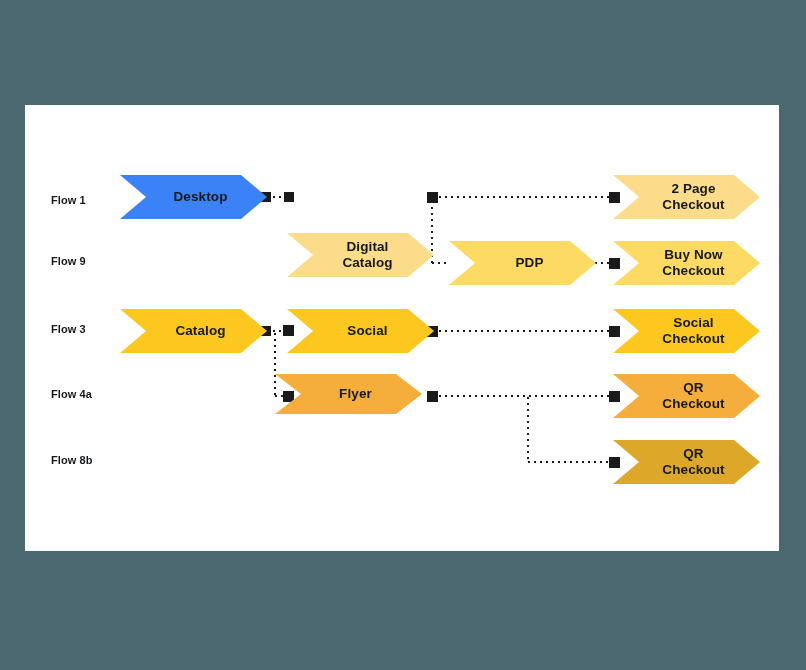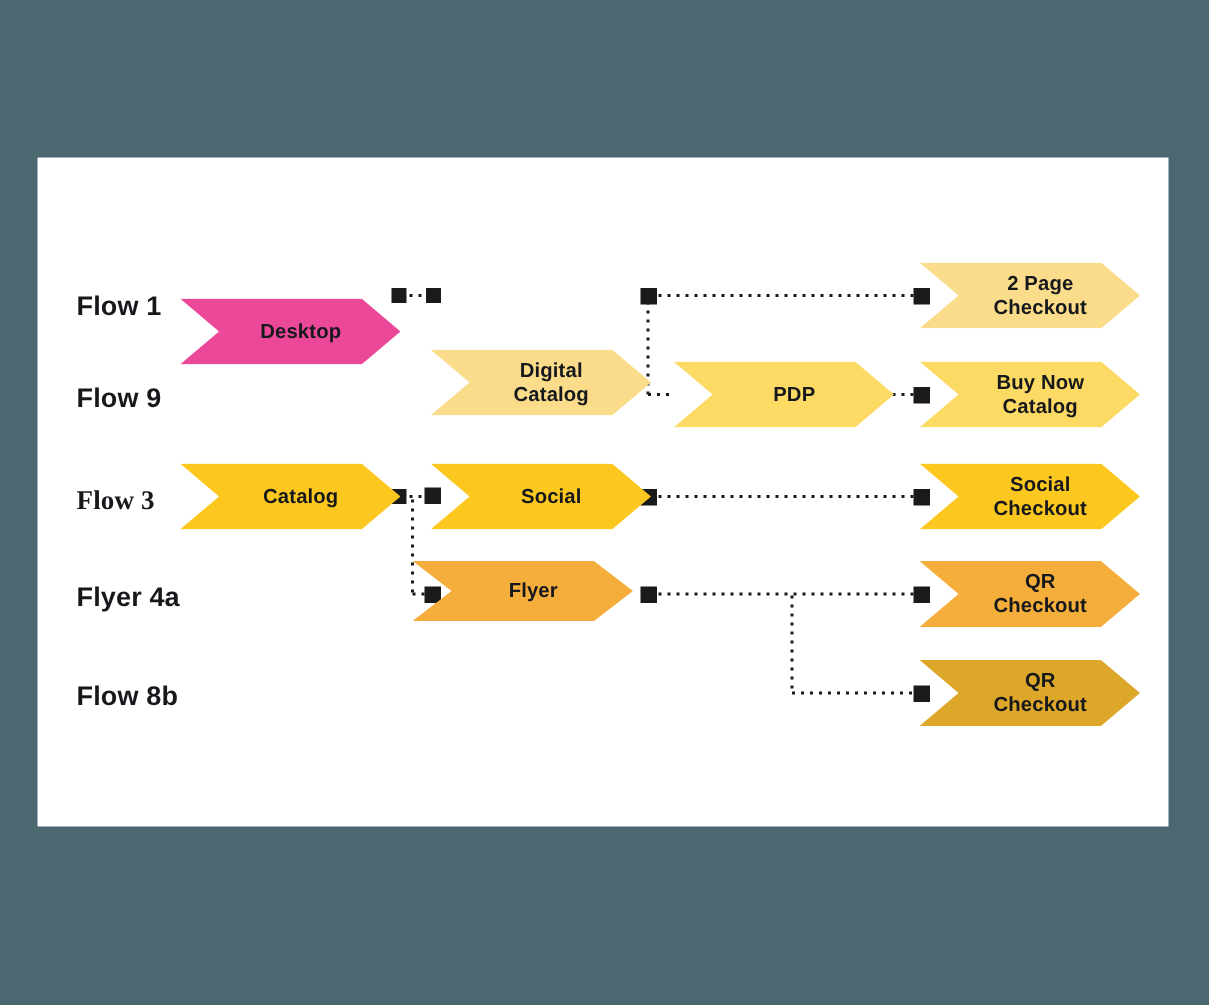--- a/index.html
+++ b/index.html
@@ -28,21 +28,21 @@
   }
   #diagram {
     position: absolute;
     left: 0;
     top: 0;
     width: 754px;
     height: 446px;
   }
   .flow-label {
     position: absolute;
-    font-size: 18px;
+    font-size: 11px;
     font-weight: bold;
     color: #16181c;
     white-space: nowrap;
     letter-spacing: 0.1px;
   }
   .chev {
     position: absolute;
     display: flex;
     align-items: center;
     justify-content: center;
@@ -70,22 +70,22 @@
 </style>
 </head>
 <body>
 
 <div id="canvas">
   <div id="card">
     <div id="diagram">
 
       <div class="flow-label" style="left:26px; top:89px;">Flow 1</div>
       <div class="flow-label" style="left:26px; top:150px;">Flow 9</div>
-      <div class="flow-label" style="left:26px; top:218px;font-family:Liberation Serif, serif;">Flow 3</div>
-      <div class="flow-label" style="left:26px; top:283px;">Flyer 4a</div>
+      <div class="flow-label" style="left:26px; top:218px;">Flow 3</div>
+      <div class="flow-label" style="left:26px; top:283px;">Flow 4a</div>
       <div class="flow-label" style="left:26px; top:349px;">Flow 8b</div>
 
       <svg class="conn" viewBox="0 0 754 446" width="754" height="446" xmlns="http://www.w3.org/2000/svg">
         <g stroke="#1a1a1a" stroke-width="2" stroke-linecap="butt" fill="#1a1a1a">
 
           <g>
             <line x1="242" y1="92" x2="263" y2="92" stroke-dasharray="2 4"></line>
             <rect x="237" y="88" width="8" height="8"></rect>
             <rect x="260" y="88" width="8" height="8"></rect>
           </g>
@@ -132,38 +132,38 @@
 
           <g>
             <line x1="503" y1="292" x2="503" y2="357" stroke-dasharray="2 4"></line>
             <line x1="503" y1="357" x2="589" y2="357" stroke-dasharray="2 4"></line>
             <rect x="585" y="353" width="9" height="9"></rect>
           </g>
 
         </g>
       </svg>
 
-      <div class="chev" style="left:95px; top:70px; width:147px; height:44px; background:#ec4899;margin-top:24px;">
+      <div class="chev" style="left:95px; top:70px; width:147px; height:44px; background:#3b82f6;">
         <span class="chev-label">Desktop</span>
       </div>
       <div class="chev" style="left:262px; top:80px; width:147px; height:44px; background:#fbdc8a;margin-top:48px;">
         <span class="chev-label">Digital
 Catalog</span>
       </div>
       <div class="chev" style="left:588px; top:70px; width:147px; height:44px; background:#fbdc8a;">
         <span class="chev-label">2 Page
 Checkout</span>
       </div>
 
       <div class="chev" style="left:424px; top:136px; width:147px; height:44px; background:#fcda63;">
         <span class="chev-label">PDP</span>
       </div>
       <div class="chev" style="left:588px; top:136px; width:147px; height:44px; background:#fcda63;">
         <span class="chev-label">Buy Now
-Catalog</span>
+Checkout</span>
       </div>
 
       <div class="chev" style="left:95px; top:204px; width:147px; height:44px; background:#fcc81f;">
         <span class="chev-label">Catalog</span>
       </div>
       <div class="chev" style="left:262px; top:204px; width:147px; height:44px; background:#fcc81f;">
         <span class="chev-label">Social</span>
       </div>
       <div class="chev" style="left:588px; top:204px; width:147px; height:44px; background:#fcc81f;">
         <span class="chev-label">Social

